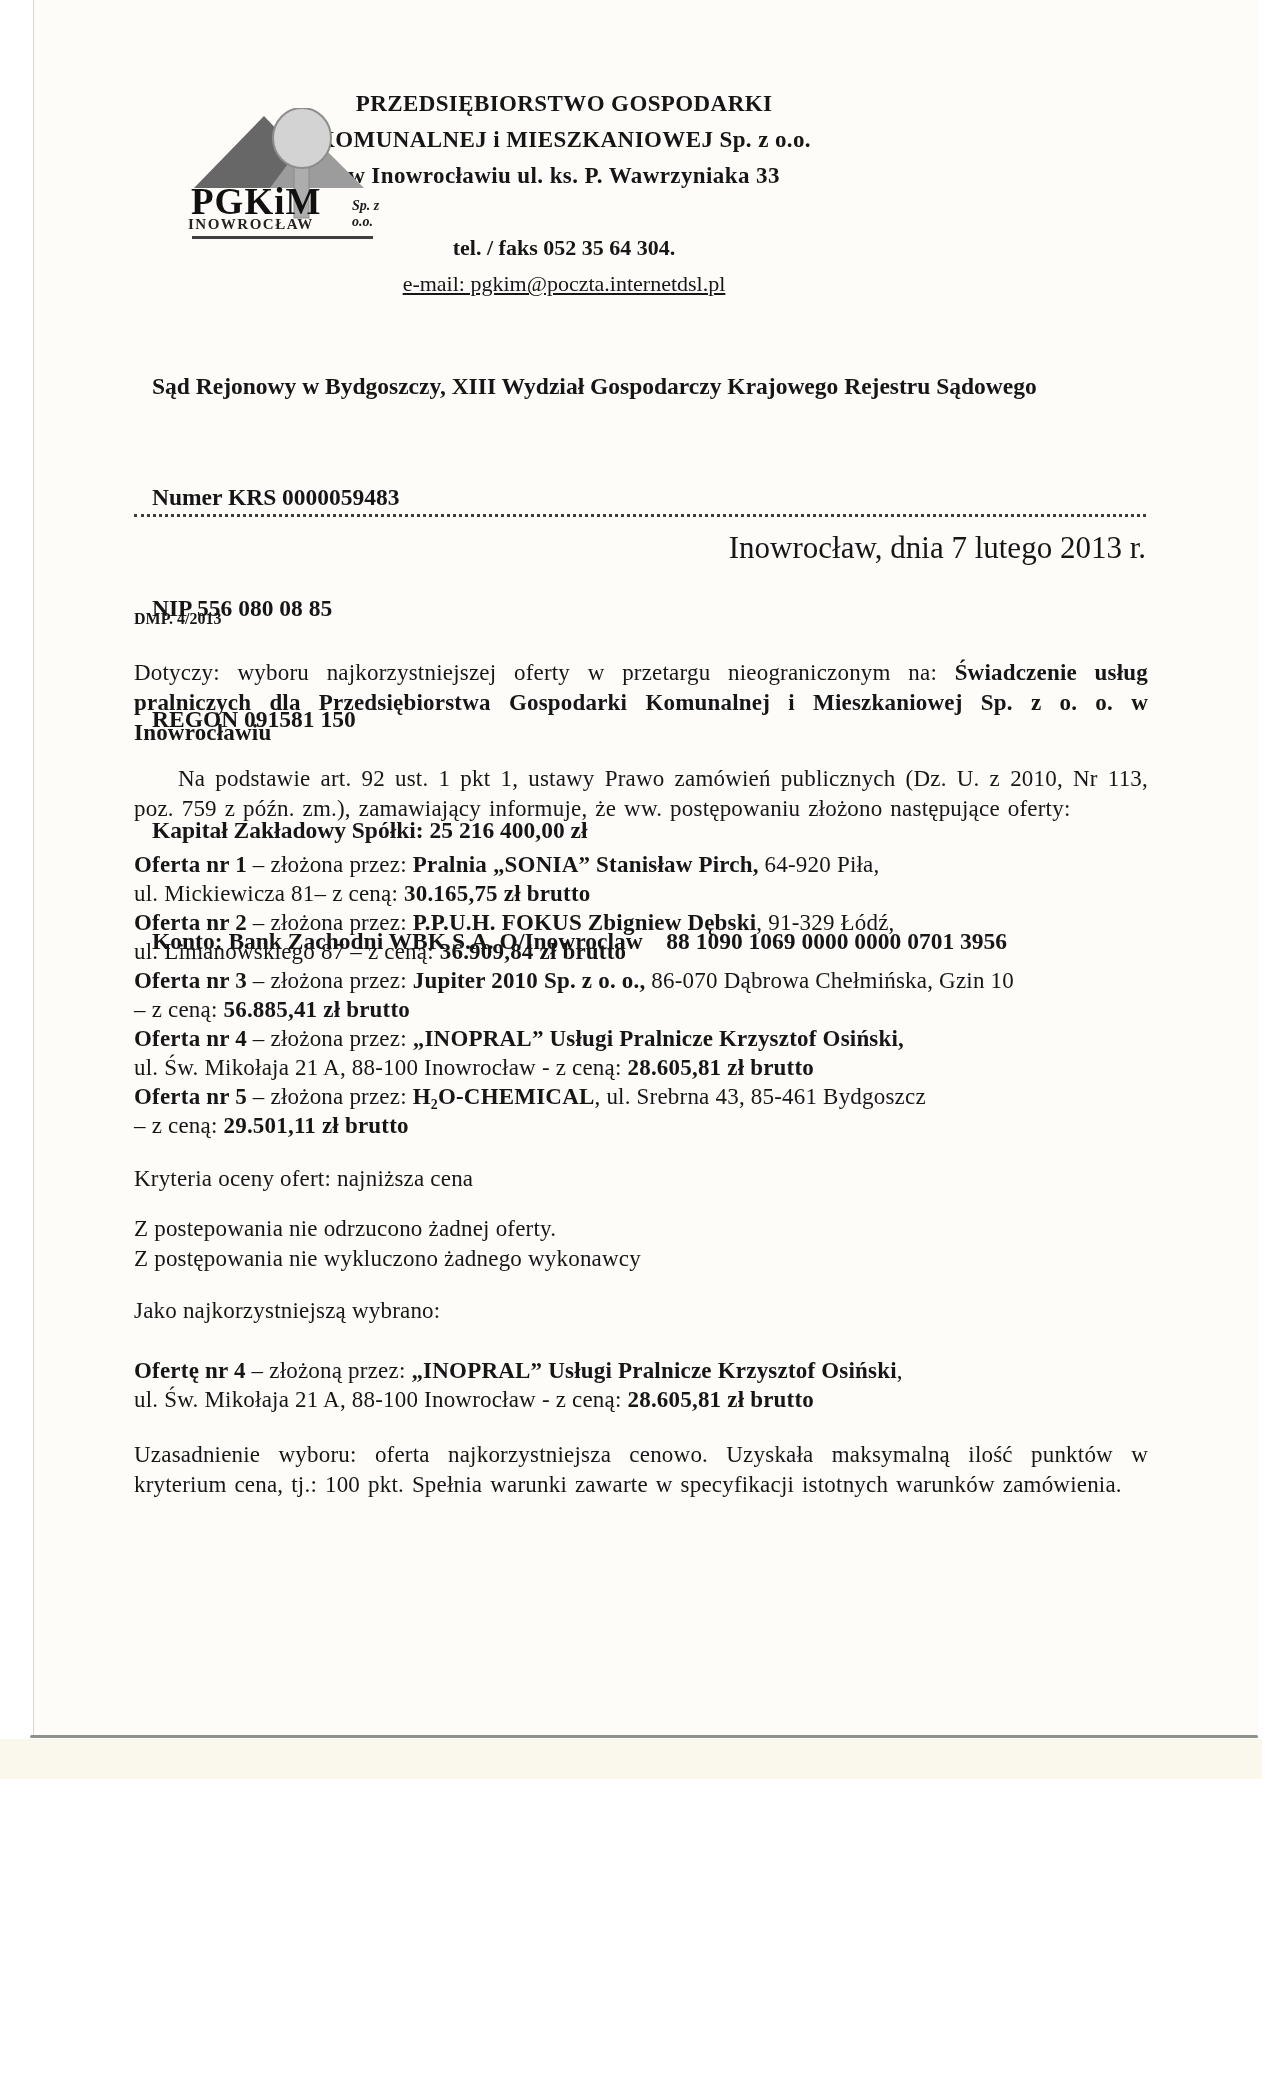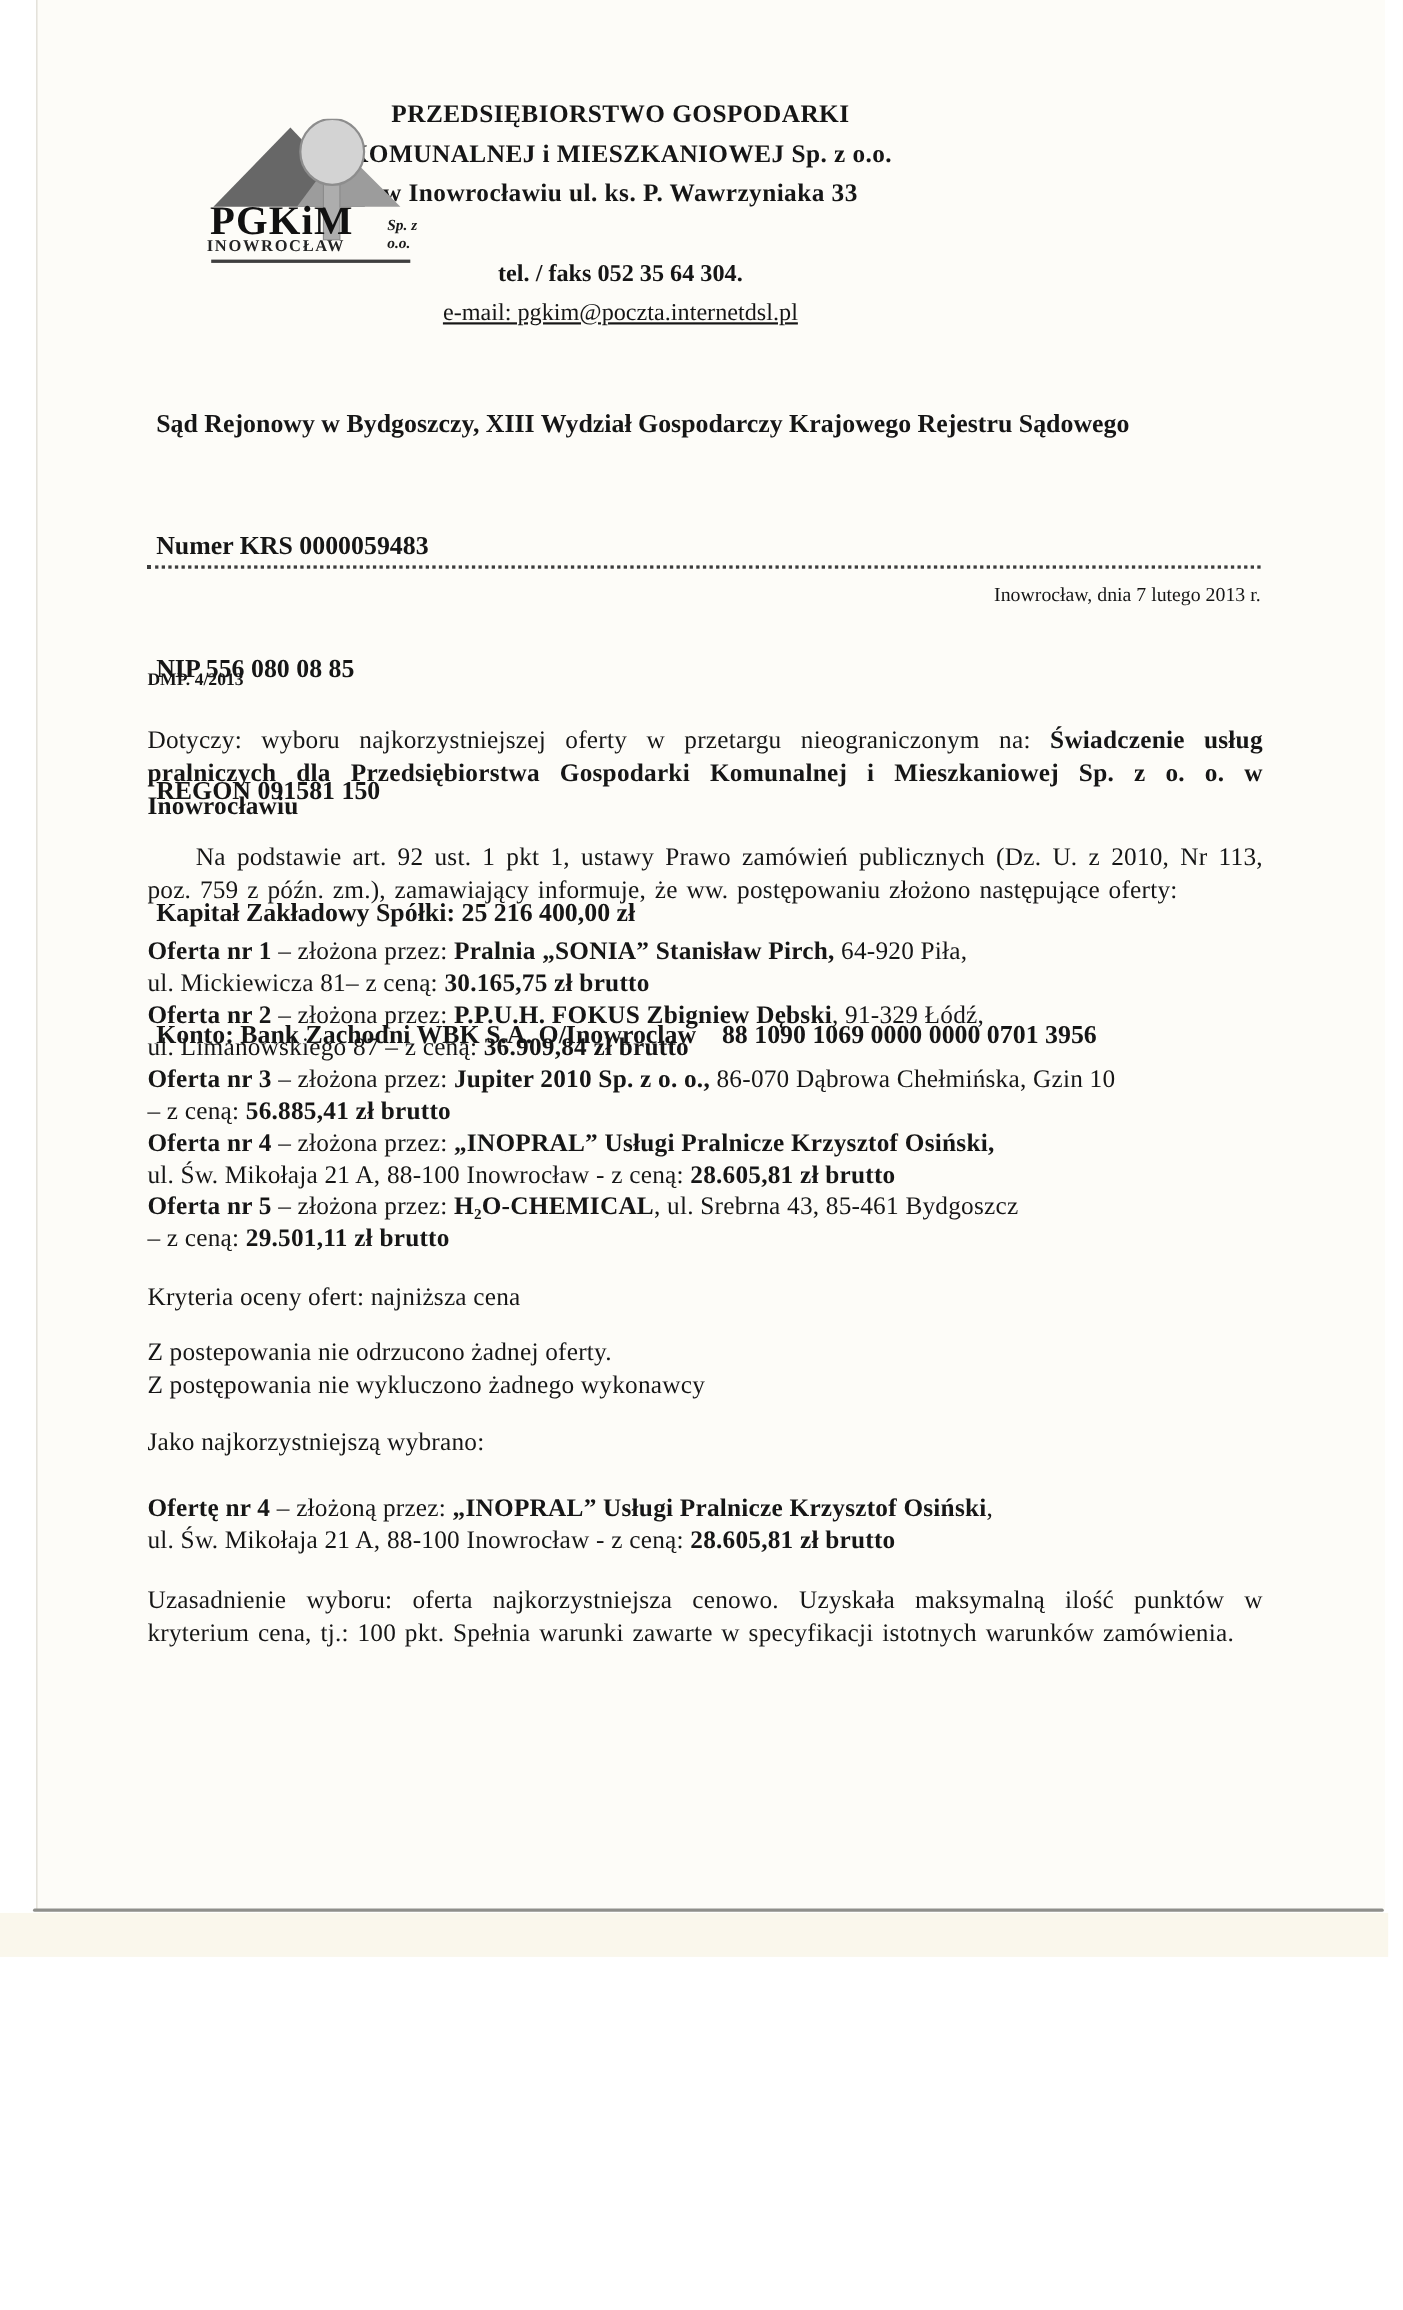--- a/index.html
+++ b/index.html
@@ -40,30 +40,30 @@
   
   .header-block{
     position:absolute;left:250px;top:86px;width:560px;
     text-align:center;line-height:36px;
   }
   .header-block .h1{font-size:23px;font-weight:bold;letter-spacing:0.4px;}
   .header-block .h2{font-size:22px;font-weight:bold;margin-top:36px;}
   .header-block .h3{font-size:22px;text-decoration:underline;}
   
   .registry{
-    position:absolute;left:108px;top:294px;width:1030px;
+    position:absolute;left:118px;top:294px;width:1030px;
     font-weight:bold;font-size:23.5px;line-height:37px;white-space:pre-wrap;
   }
   .dotted-rule{
     position:absolute;left:100px;top:504px;width:1012px;height:10px;
     border-bottom:3px dotted #3c3c3c;
   }
   .date-line{
     position:absolute;left:100px;top:530px;width:1012px;
-    text-align:right;font-size:18px;
+    text-align:right;font-size:31px;
   }
   .ref{position:absolute;left:100px;top:610px;font-weight:bold;font-size:16px;}
   
   .content{
     position:absolute;left:100px;top:658px;width:1014px;
     font-size:23px;line-height:30px;letter-spacing:0.2px;
   }
   .content p{margin:0;}
   .justify{text-align:justify;word-spacing:2px;}
   .indent{text-indent:44px;}

